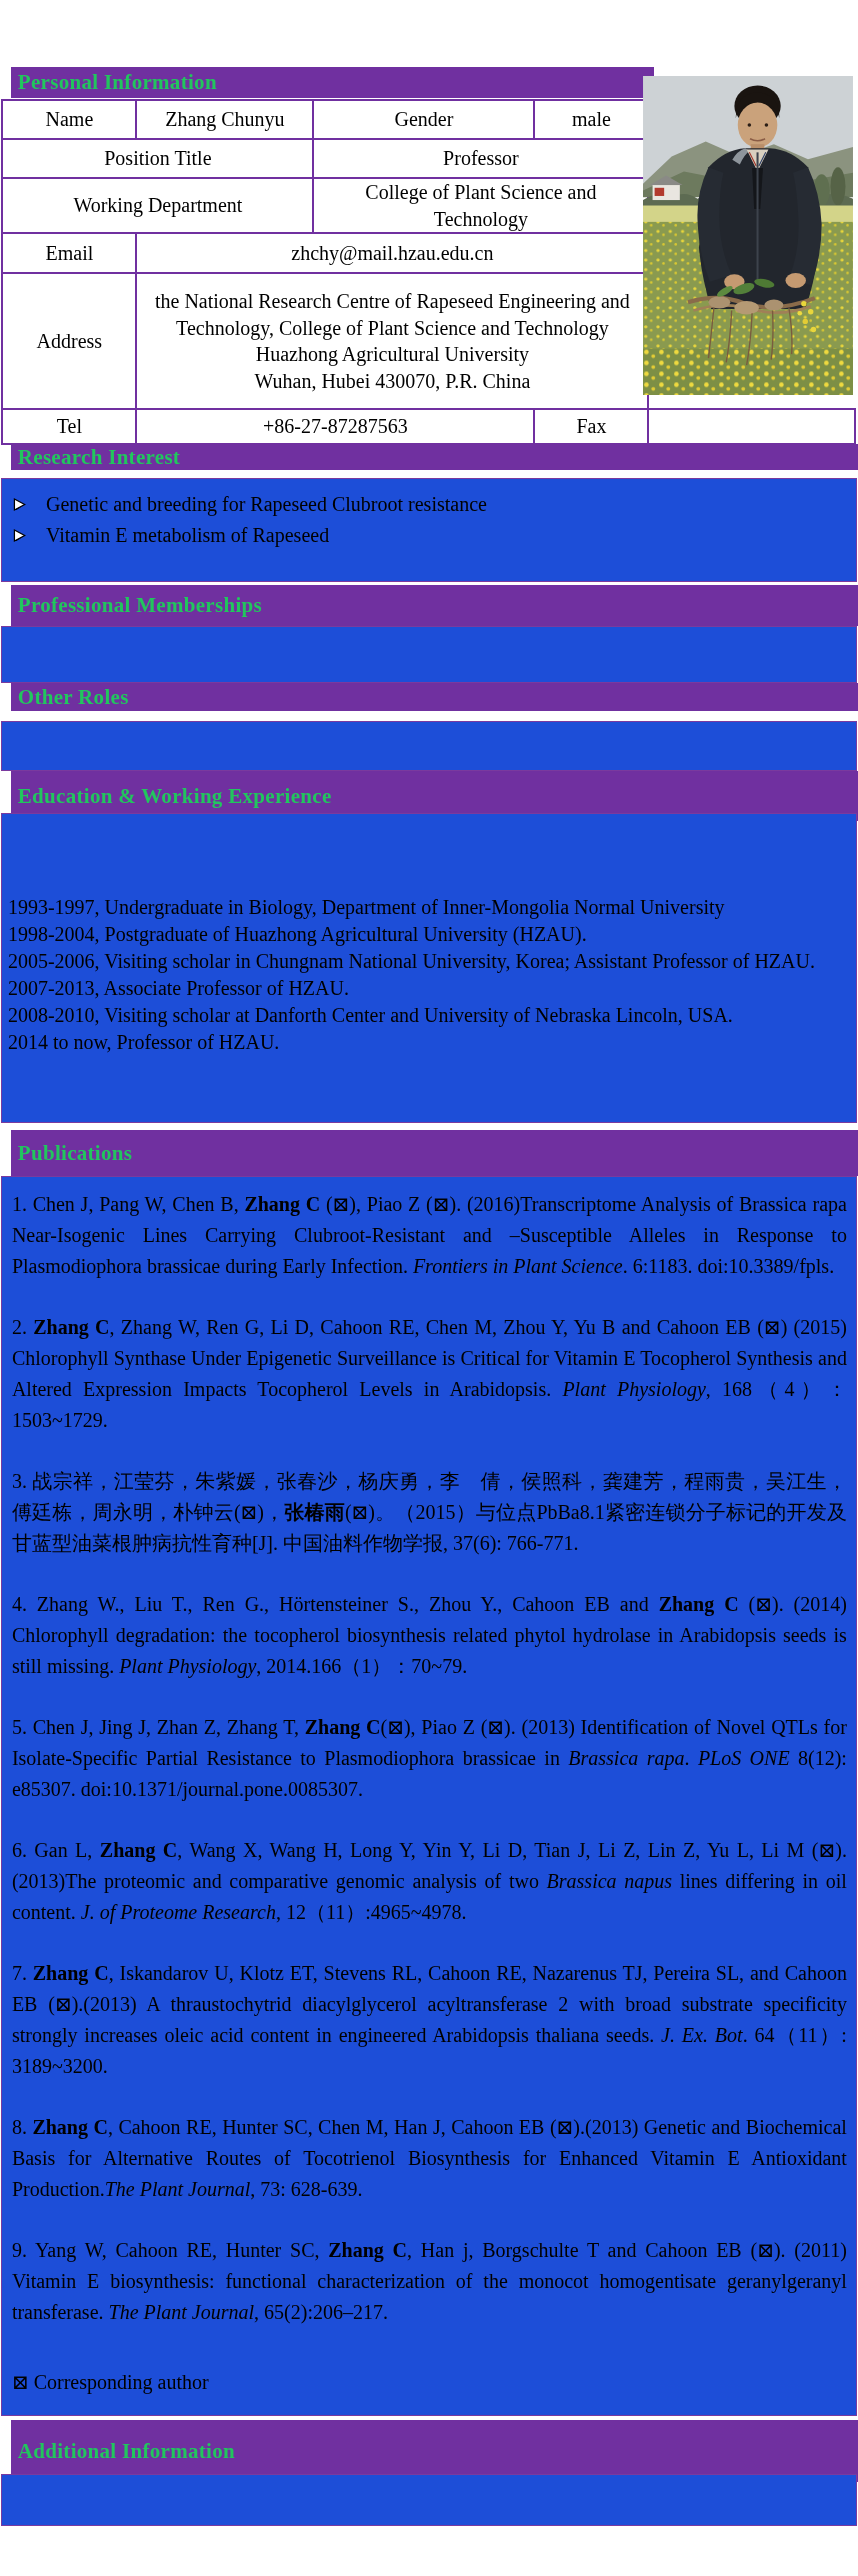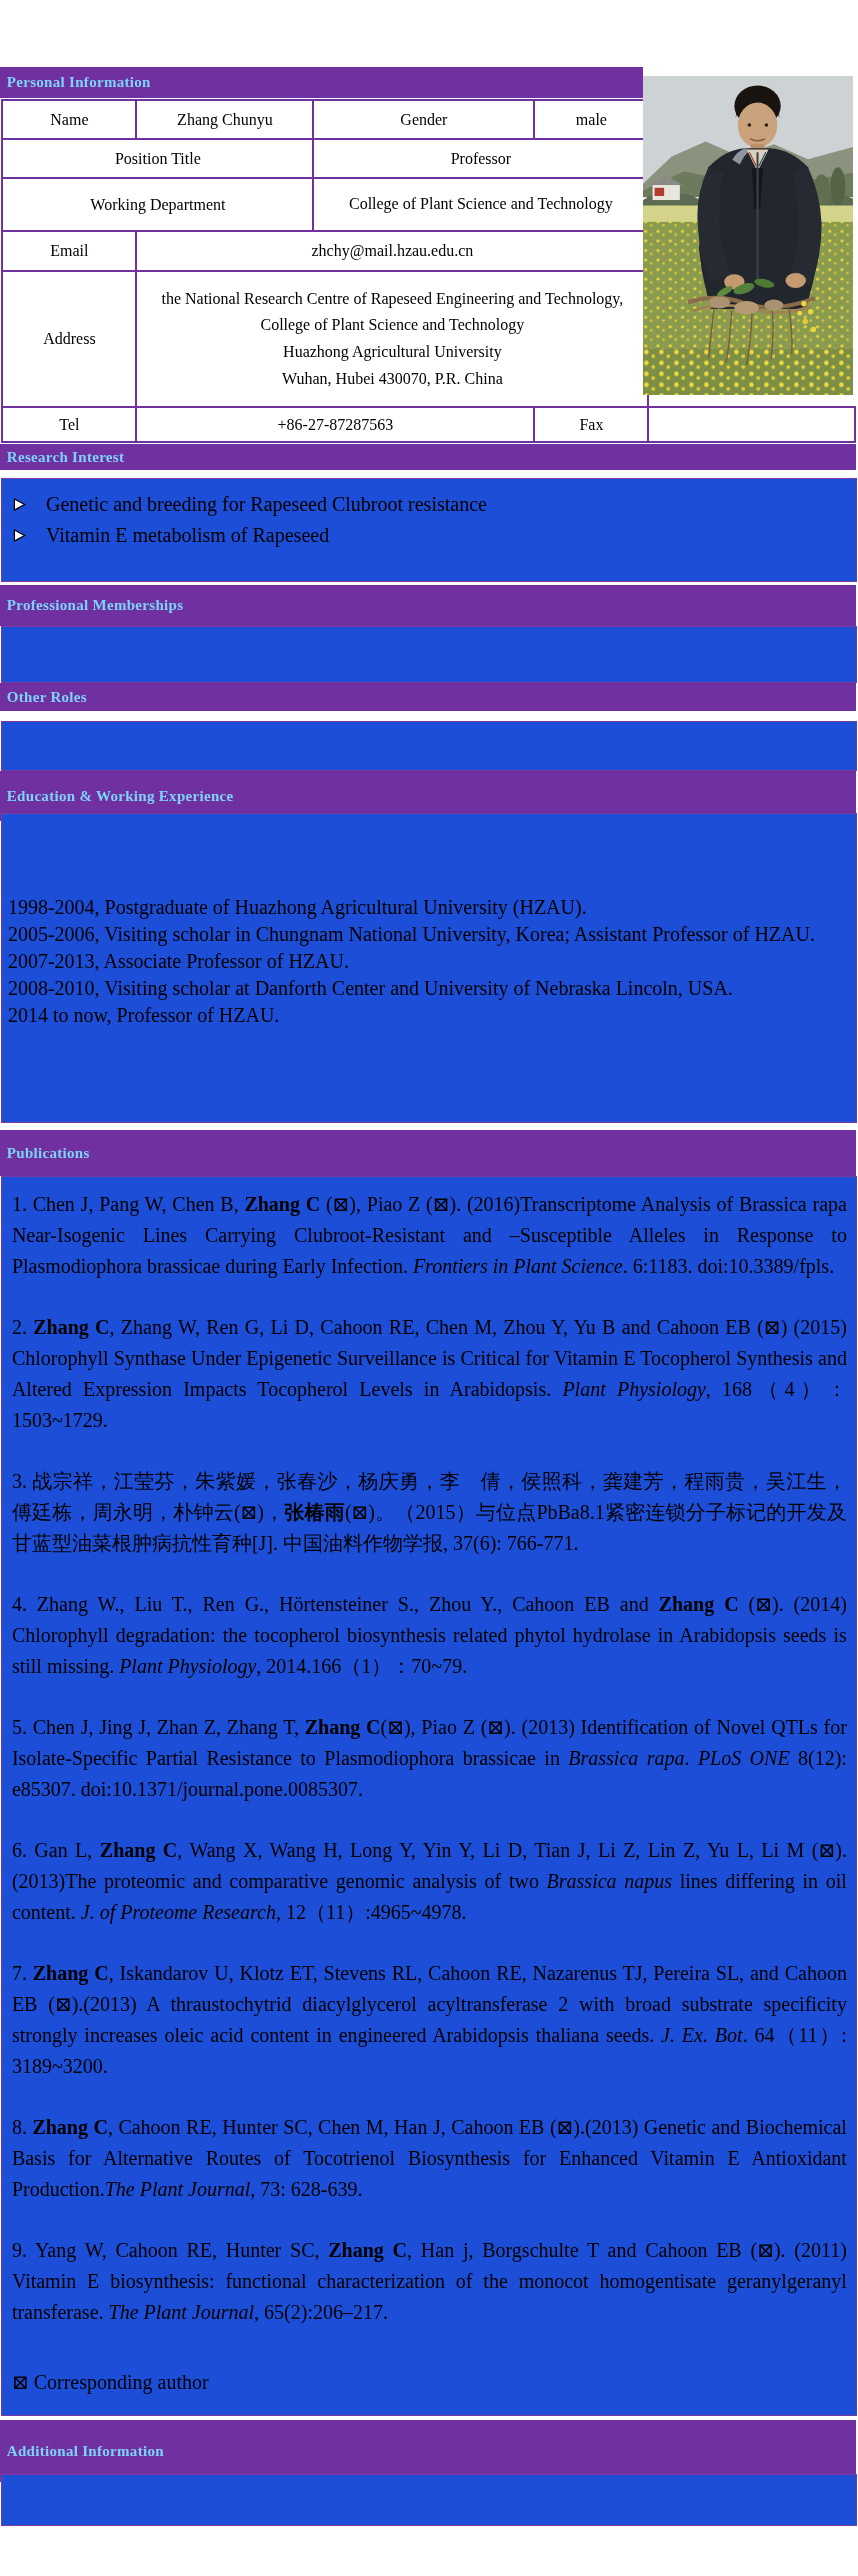--- a/index.html
+++ b/index.html
@@ -1,33 +1,33 @@
 <!DOCTYPE html>
 <html style="font-size:11px"><head>
 <meta charset="utf-8">
 <style>
   html,body{margin:0;padding:0;}
   body{
     width:859px;height:2576px;position:relative;background:#ffffff;
     font-family:"Liberation Serif","DejaVu Serif",serif;color:#000;
   }
   .bar{
-    position:absolute;left:0;width:856px;background:#7030A0;color:#7dd3fc;
-    display:flex;align-items:center;font-weight:bold;font-size:15px;
+    position:absolute;left:11px;width:856px;background:#7030A0;color:#22c55e;
+    display:flex;align-items:center;font-weight:bold;font-size:21px;
     padding-left:6.8px;box-sizing:border-box;letter-spacing:0.3px;
   }
   .box{
     position:absolute;left:1.4px;width:856px;border:1.4px solid #7a3a9e;
     box-sizing:border-box;background:#1d4ed8;overflow:hidden;
   }
   
   table.pi{position:absolute;left:1.4px;top:99px;border-collapse:collapse;table-layout:fixed;z-index:1;}
   table.pi td{
     border:2px solid #7030A0;text-align:center;vertical-align:middle;
-    font-size:16px;padding:0 2.7px;box-sizing:border-box;background:#fff;
+    font-size:20px;padding:0 2.7px;box-sizing:border-box;background:#fff;
   }
   table.pi td.ghost{border:none;background:transparent;}
   td.addr-cell{text-align:left;padding-left:5.5px;line-height:26.6px;}
   td.dept-cell{text-align:left;padding-left:4.1px;line-height:26.6px;}
   .photo{position:absolute;left:643px;top:76px;width:210px;height:319px;z-index:2;}
   
   .ri-item{display:flex;align-items:center;font-size:20px;line-height:31px;padding-left:8.2px;}
   .ri-item svg{margin-right:19px;flex:0 0 auto;}
   
   .edu-wrap{padding:80px 6.8px 0 5.5px;}
@@ -189,20 +189,21 @@
 
 <div class="bar" style="top:585px;height:41px;">Professional Memberships</div>
 <div class="box" style="top:626px;height:57px;"></div>
 
 <div class="bar" style="top:683px;height:28px;">Other Roles</div>
 <div class="box" style="top:721px;height:50px;"></div>
 
 <div class="bar" style="top:771px;height:50px;">Education &amp; Working Experience</div>
 <div class="box" style="top:813px;height:310px;">
   <div class="edu-wrap">
+      <div class="edu-line">1993-1997, Undergraduate in Biology, Department of Inner-Mongolia Normal University</div>
       <div class="edu-line">1998-2004, Postgraduate of Huazhong Agricultural University (HZAU).</div>
       <div class="edu-line">2005-2006, Visiting scholar in Chungnam National University, Korea; Assistant Professor of HZAU.</div>
       <div class="edu-line">2007-2013, Associate Professor of HZAU.</div>
       <div class="edu-line">2008-2010, Visiting scholar at Danforth Center and University of Nebraska Lincoln, USA.</div>
       <div class="edu-line">2014 to now, Professor of HZAU.</div>
     </div>
 </div>
 
 <div class="bar" style="top:1130px;height:46px;">Publications</div>
 <div class="box" style="top:1176px;height:1240px;">

